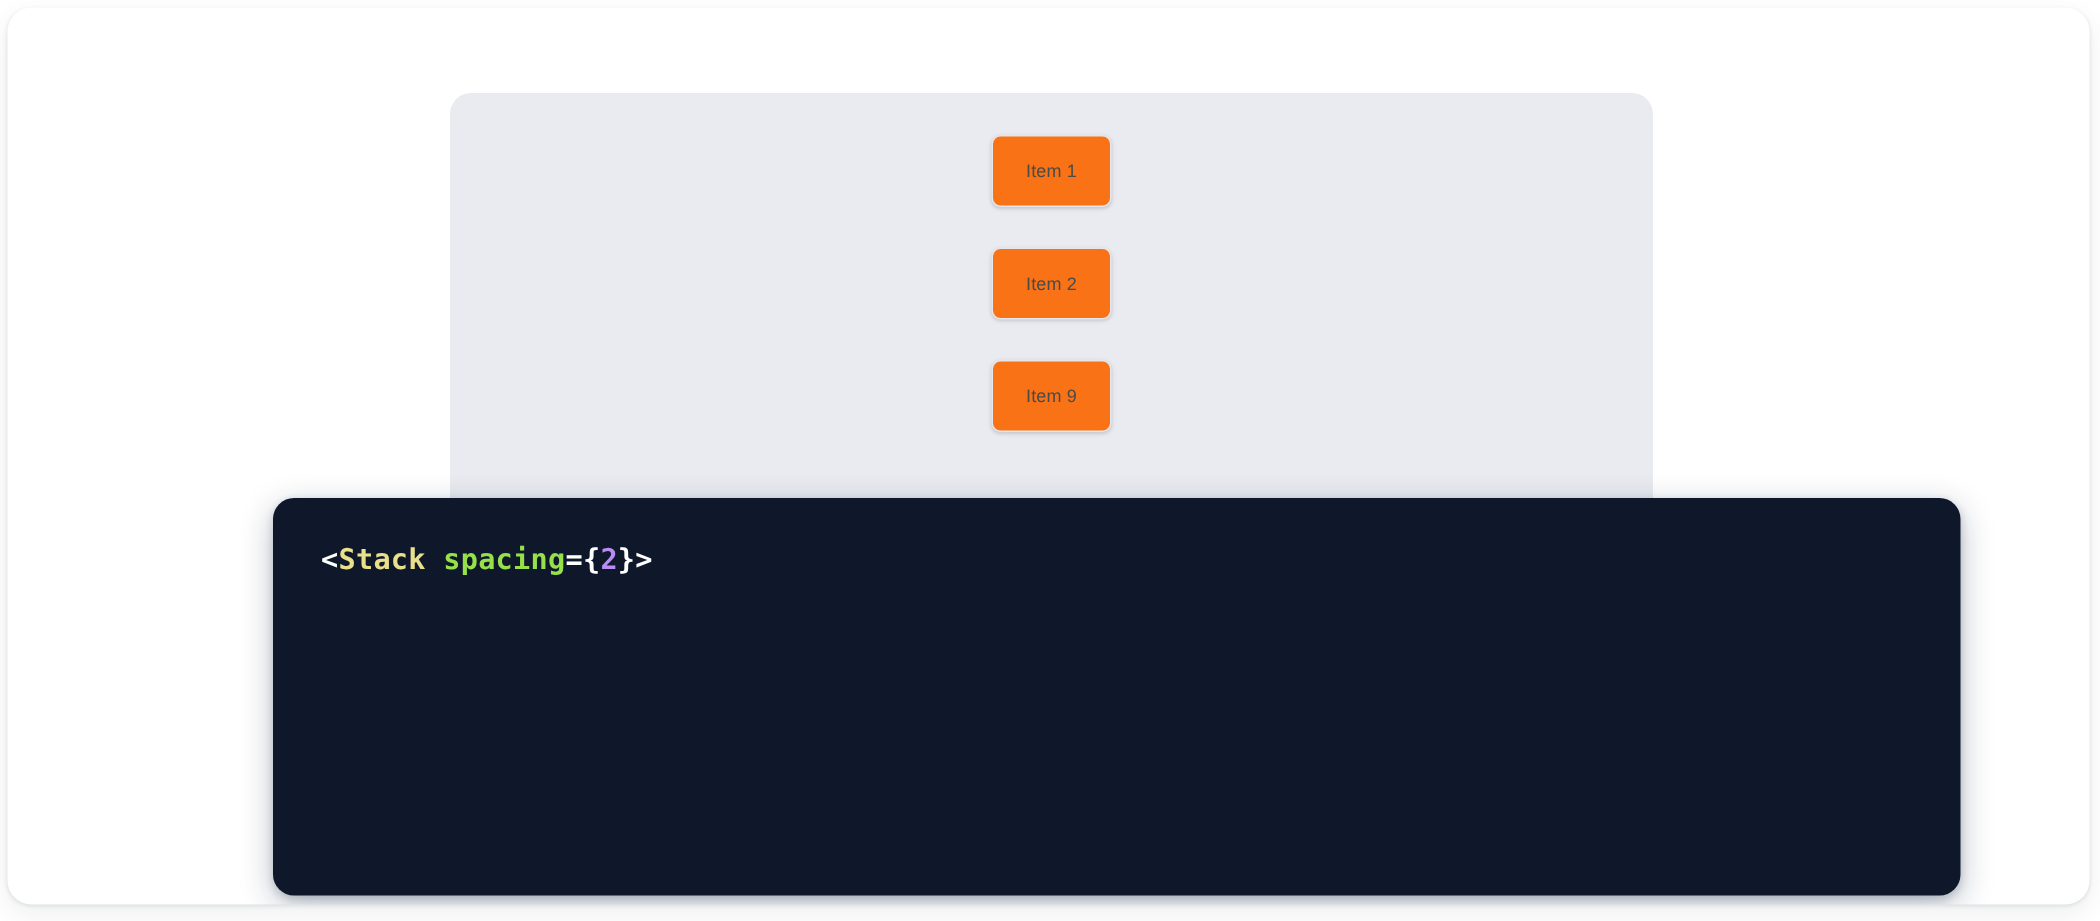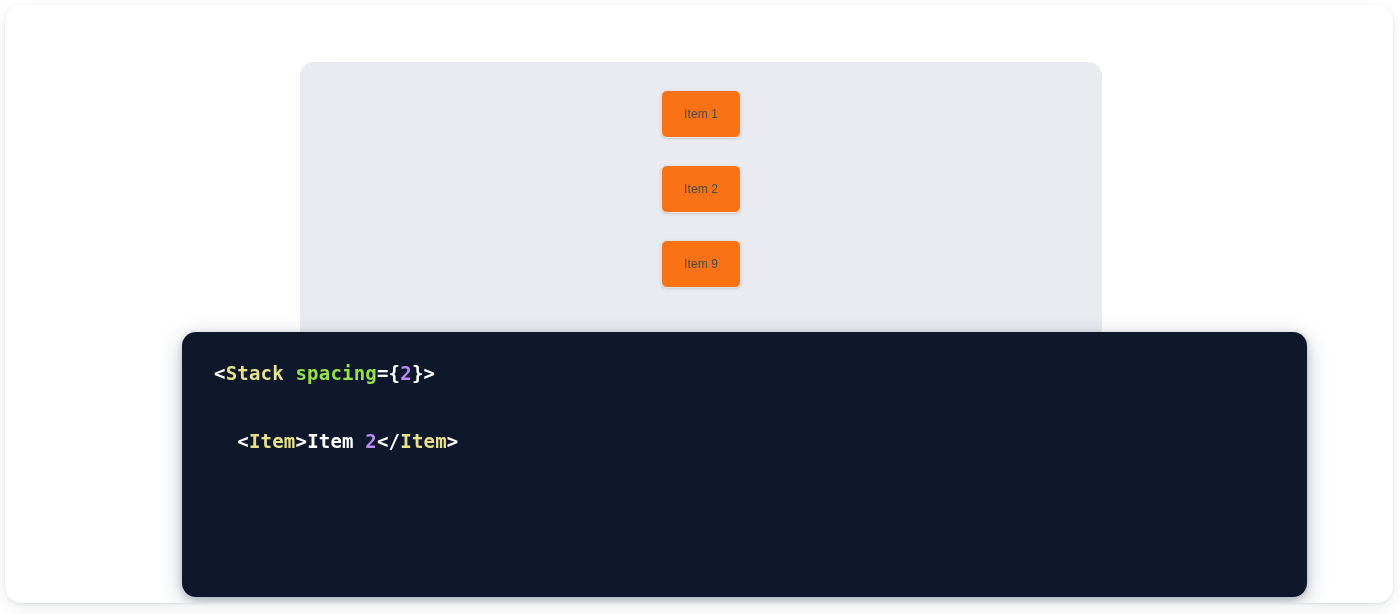--- a/index.html
+++ b/index.html
@@ -119,18 +119,17 @@
           <span>Item 2</span>
         </div>
         <div class="stack-item">
           <span>Item 9</span>
         </div>
       </div>
   </div>
 
   <div id="code-panel">
     <pre id="code-block"><span class="code-line"><span class="tok-punct">&lt;</span><span class="tok-tag">Stack</span><span class="tok-punct"> </span><span class="tok-attr">spacing</span><span class="tok-punct">={</span><span class="tok-num">2</span><span class="tok-punct">}&gt;</span></span>
-<span class="code-line"><span class="tok-punct">  &lt;</span><span class="tok-tag">Item</span><span class="tok-punct">&gt;</span><span class="tok-text">Item </span><span class="tok-num">2</span><span class="tok-punct">&lt;/</span><span class="tok-tag">Item</span><span class="tok-punct">&gt;</span></span>
 
 </pre>
   </div>
 
 </div>
 
 </body></html>

